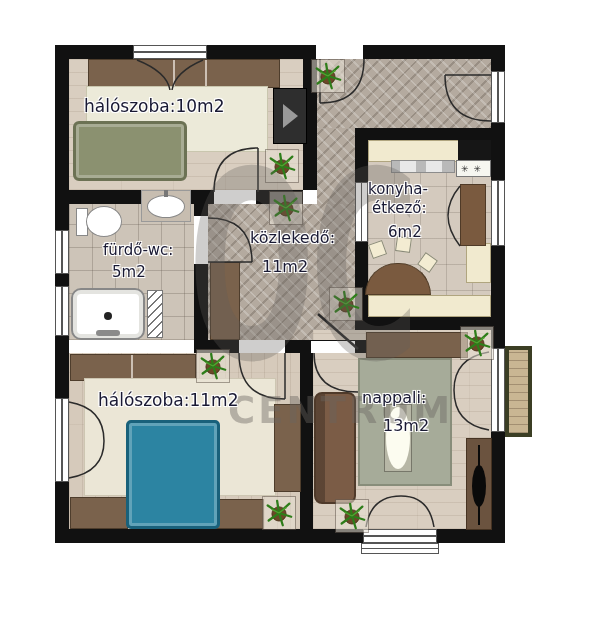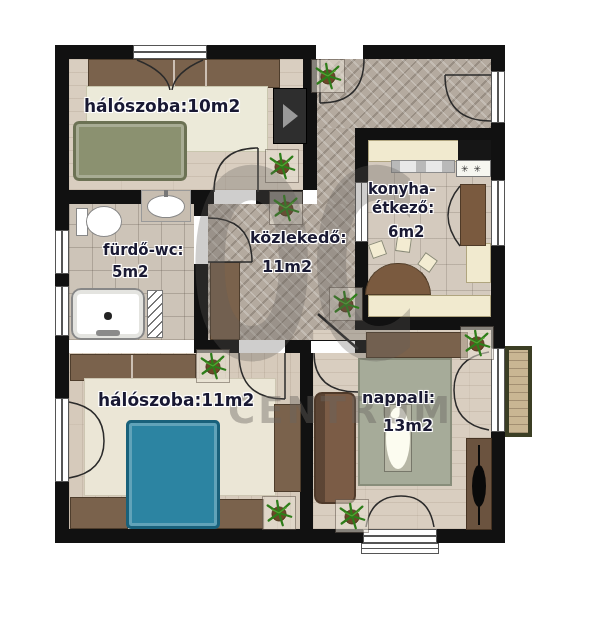--- a/index.html
+++ b/index.html
@@ -27,21 +27,21 @@
                      repeating-linear-gradient(90deg,rgba(90,80,70,.22) 0 1px,transparent 1px 26px);}
   
   .win{background:#fff;border:1px solid #555;z-index:12;}
   .win-h{background-image:linear-gradient(to bottom,transparent 44%,#555 44%,#555 56%,transparent 56%);}
   .win-v{background-image:linear-gradient(to right,transparent 44%,#555 44%,#555 56%,transparent 56%);}
   .gap{background:#fff;z-index:12;}
   
   .furn{z-index:10;}
   .brown{background:#7a624c;border:1px solid #4e3d2c;}
   .cream{background:#f1eacf;border:1px solid #b0a57f;}
-  .lbl{position:absolute;font-weight:bold;color:#191933;white-space:nowrap;z-index:30;
+  .lbl{position:absolute;font-weight:normal;color:#191933;white-space:nowrap;z-index:30;
        text-shadow:-1px -1px 0 #fff,1px -1px 0 #fff,-1px 1px 0 #fff,1px 1px 0 #fff,0 0 3px #fff;}
   .plant{position:absolute;width:32px;height:32px;z-index:16;
          outline:1px solid rgba(100,90,80,.55);background:rgba(232,224,212,.55);}
   .plant svg{width:100%;height:100%;display:block;}
   .wm{position:absolute;z-index:20;font-weight:bold;pointer-events:none;line-height:1;}
   #linework{position:absolute;left:0;top:0;z-index:15;pointer-events:none;}
 </style>
 </head>
 <body>
 

